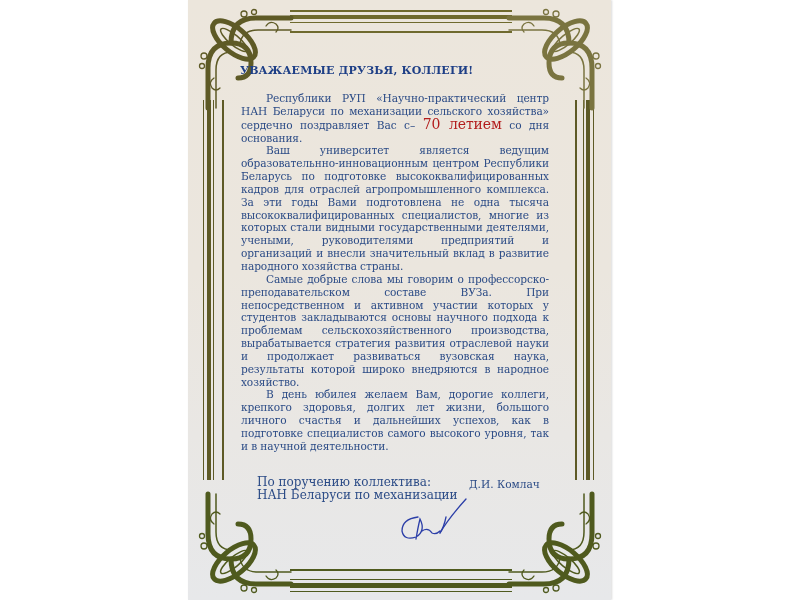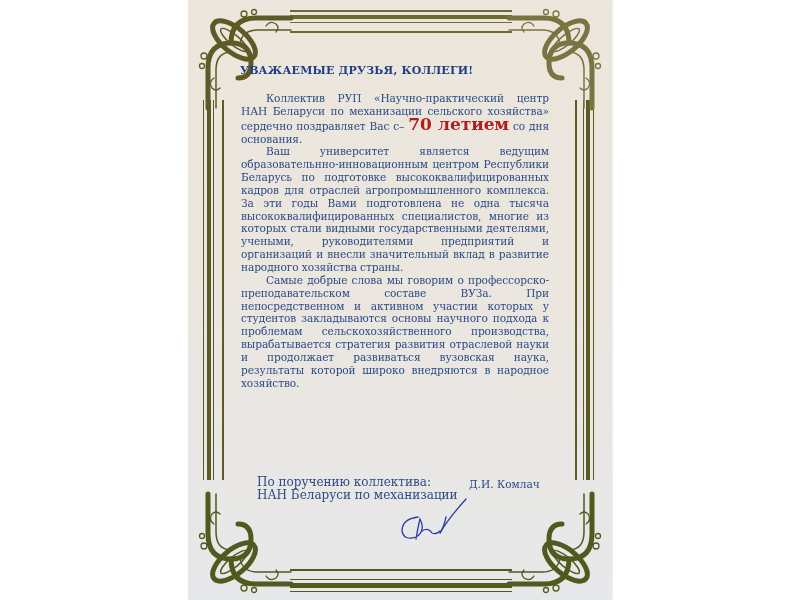--- a/index.html
+++ b/index.html
@@ -27,21 +27,21 @@
   }
   .heading {
     position: absolute; left: 240px; top: 64px; width: 340px;
     text-align: left;
     color: #1e3f86;
     font-weight: bold;
     font-size: 11px;
     letter-spacing: 0.2px;
   }
   .content p { margin: 0; text-align: justify; text-indent: 25px; }
-  .content .red { color: #b31d1d; font-weight: bold; font-size: 17px; }
+  .content .red { color: #b31d1d; font-weight: normal; font-size: 14px; }
   .sign {
     position: absolute; left: 257px; top: 476px; width: 300px;
     color: #2b4b86; font-size: 12px; line-height: 13px;
   }
   .signer {
     position: absolute; left: 469px; top: 478px;
     color: #2b4b86; font-size: 10.6px;
   }
   .signature { position: absolute; left: 396px; top: 497px; width: 75px; height: 50px; }
 </style>
@@ -135,24 +135,25 @@
     <circle cx="58" cy="4" r="2.5" stroke-width="1.3"></circle>
     <path d="M18 70 q-6 4 -2 10 q4 4 8 0" stroke-width="1.3"></path>
     <path d="M70 18 q4 -6 10 -2 q4 4 0 8" stroke-width="1.3"></path>
   </g>
 </svg>
 
 <div class="heading">УВАЖАЕМЫЕ ДРУЗЬЯ, КОЛЛЕГИ!</div>
 
 <div class="content">
   <p>
-    <span>Коллектив РУП «Научно-практический центр НАН Беларуси по механизации сельского хозяйства» сердечно поздравляет Вас с– </span><span class="red">70 летием</span><span> со дня основания.</span>
+    <span>Республики РУП «Научно-практический центр НАН Беларуси по механизации сельского хозяйства» сердечно поздравляет Вас с– </span><span class="red">70 летием</span><span> со дня основания.</span>
   </p>
   <p>Ваш университет является ведущим образовательнно-инновационным центром Республики Беларусь по подготовке высококвалифицированных кадров для отраслей агропромышленного комплекса. За эти годы Вами подготовлена не одна тысяча высококвалифицированных специалистов, многие из которых стали видными государственными деятелями, учеными, руководителями предприятий и организаций и внесли значительный вклад в развитие народного хозяйства страны.</p>
   <p>Самые добрые слова мы говорим о профессорско-преподавательском составе ВУЗа. При непосредственном и активном участии которых у студентов закладываются основы научного подхода к проблемам сельскохозяйственного производства, вырабатывается стратегия развития отраслевой науки и продолжает развиваться вузовская наука, результаты которой широко внедряются в народное хозяйство.</p>
+  <p>В день юбилея желаем Вам, дорогие коллеги, крепкого здоровья, долгих лет жизни, большого личного счастья и дальнейших успехов, как в подготовке специалистов самого высокого уровня, так и в научной деятельности.</p>
 </div>
 
 <div class="sign">
   <div>По поручению коллектива:</div>
   <div>НАН Беларуси по механизации</div>
 </div>
 
 <svg class="signature" viewBox="0 0 75 50">
   <g fill="none" stroke="#2c3fa8" stroke-width="1.3" stroke-linecap="round">
     <path d="M22 20 Q6 22 6 34 Q8 44 20 40 Q30 34 24 22 Q22 30 20 42"></path>

